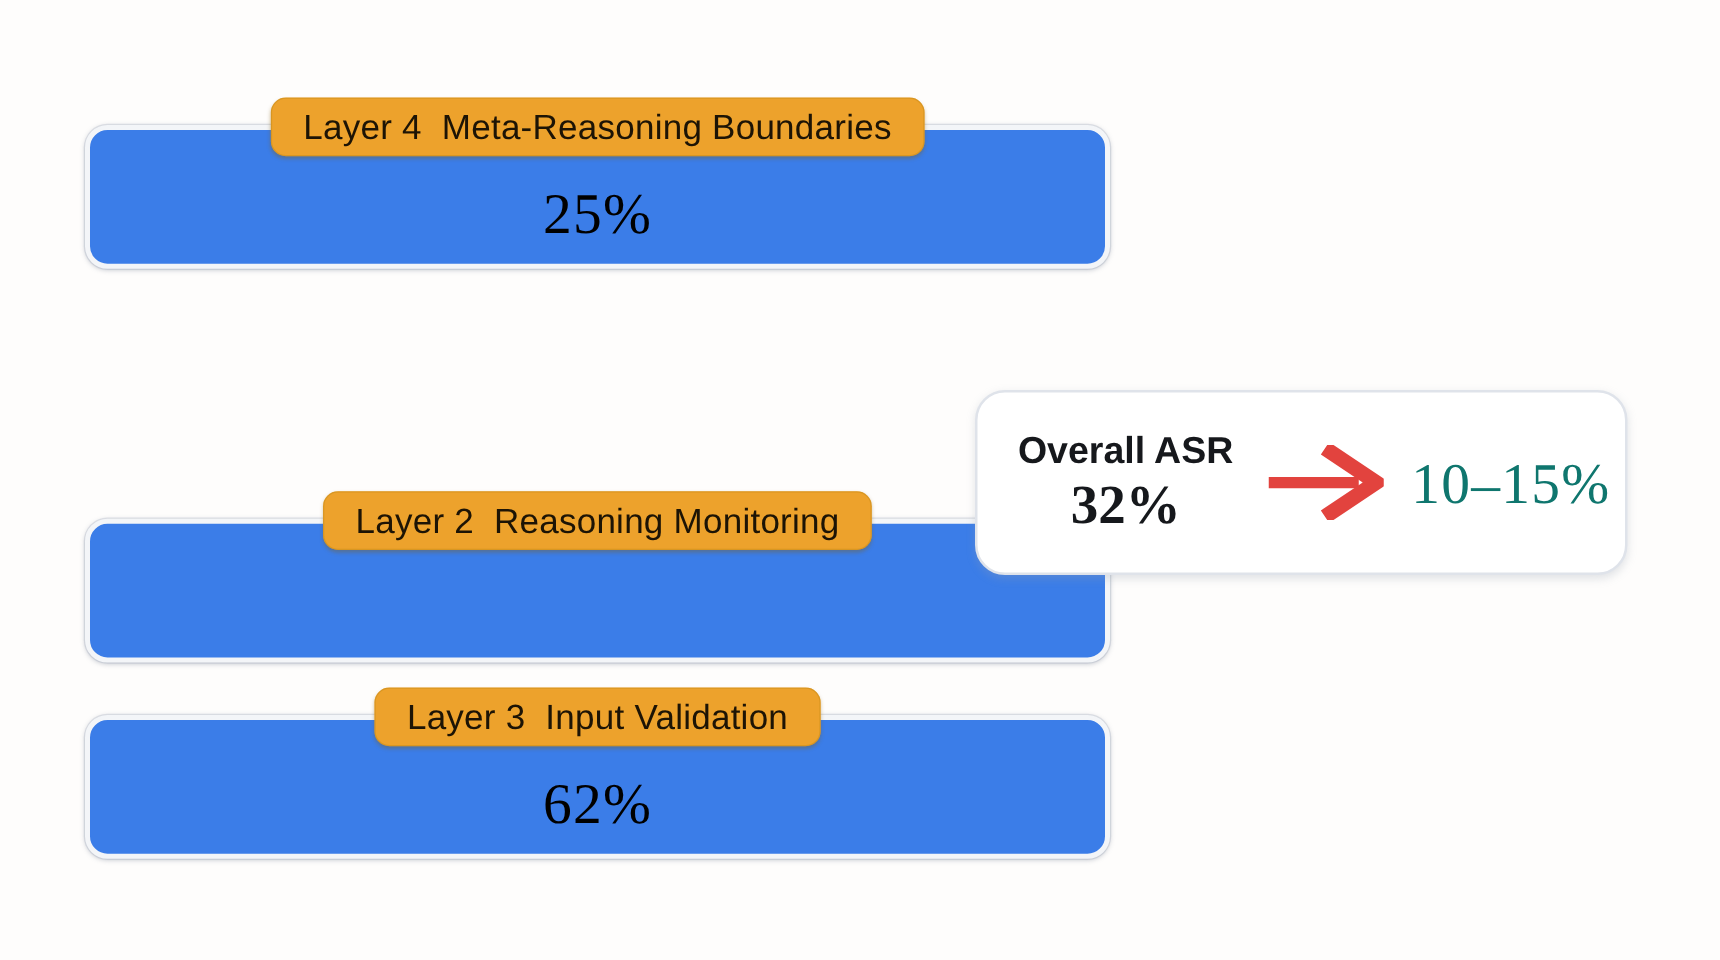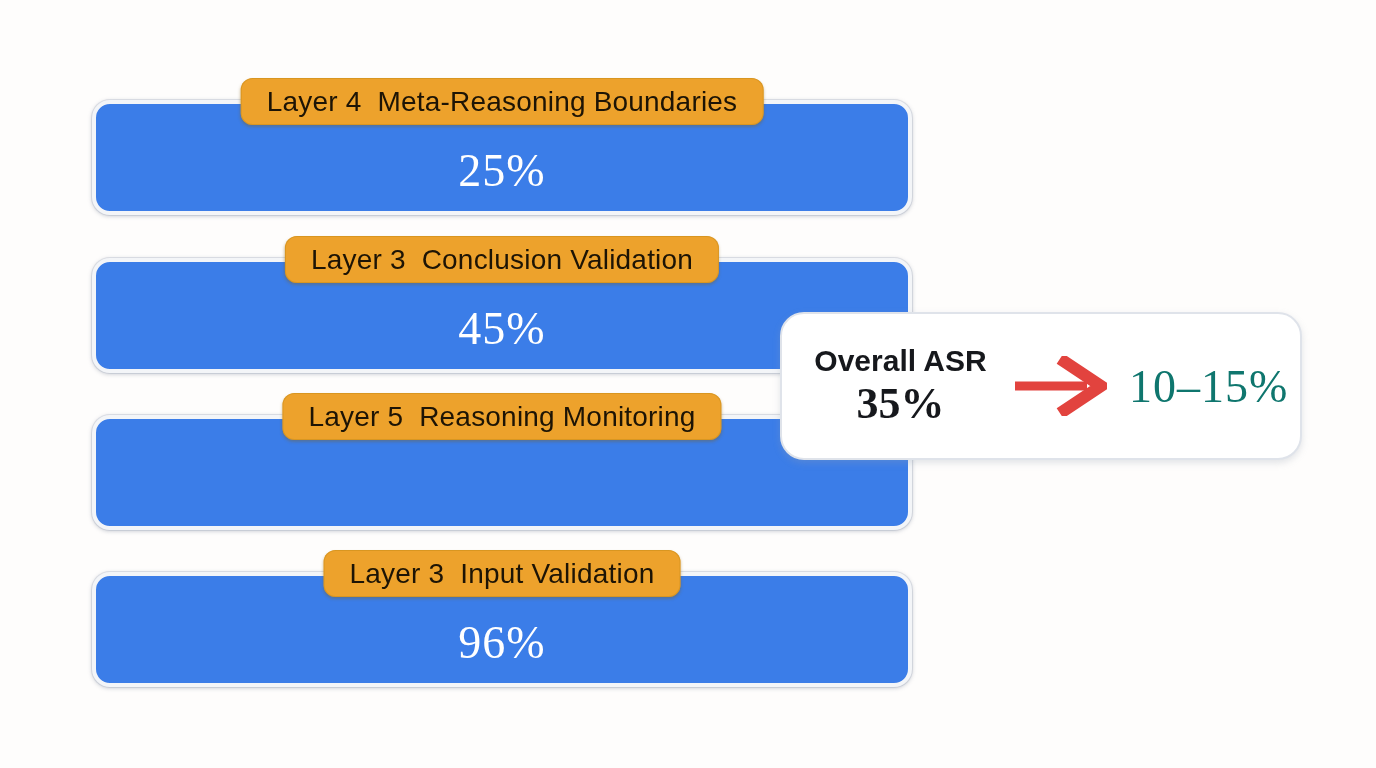--- a/index.html
+++ b/index.html
@@ -11,35 +11,35 @@
   .canvas {
     position: relative;
     width: 1376px;
     height: 768px;
     background: #fefdfc;
     overflow: hidden;
   }
   
   .layer {
     position: absolute;
-    left: 92px;
+    left: 68px;
     width: 820px;
     height: 115px;
     box-sizing: border-box;
     background: #3b7de8;
     border: 4px solid #f3f5f8;
     border-radius: 18px;
     box-shadow: 0 1px 4px rgba(120,130,150,0.45), 0 0 0 1px rgba(185,193,205,0.35);
     display: flex;
     align-items: center;
     justify-content: center;
   }
   .layer .value {
     padding-top: 26px;
-    color: #ffffff;
+    color: #000000;
     font-family: "Liberation Serif", serif;
     font-size: 46px;
     font-weight: 500;
     letter-spacing: 1px;
     text-align: center;
   }
   
   .tab {
     position: absolute;
     top: -26px;
@@ -115,44 +115,38 @@
 
 <div class="canvas">
 
   <div class="layer" style="top:100px;">
     <div class="tab">
       <span class="tab-label">Layer 4  Meta-Reasoning Boundaries</span>
     </div>
     <div class="value">25%</div>
   </div>
 
-  <div class="layer" style="top:258px;">
-    <div class="tab">
-      <span class="tab-label">Layer 3  Conclusion Validation</span>
-    </div>
-    <div class="value">45%</div>
-  </div>
 
   <div class="layer" style="top:415px;">
     <div class="tab">
-      <span class="tab-label">Layer 5  Reasoning Monitoring</span>
+      <span class="tab-label">Layer 2  Reasoning Monitoring</span>
     </div>
   </div>
 
   <div class="layer" style="top:572px;">
     <div class="tab">
       <span class="tab-label">Layer 3  Input Validation</span>
     </div>
-    <div class="value">96%</div>
+    <div class="value">62%</div>
   </div>
 
   <div class="overall-box">
     <div class="overall-left">
       <div class="overall-title">Overall ASR</div>
-      <div class="overall-value">35%</div>
+      <div class="overall-value">32%</div>
     </div>
     <svg class="arrow-svg" width="96" height="60" viewBox="0 0 96 60" aria-hidden="true">
       <path d="M4 30 H76" stroke="#e2433e" stroke-width="9" fill="none"></path>
       <path d="M54 6 L90 30 L54 54" stroke="#e2433e" stroke-width="12" fill="none" stroke-linecap="square"></path>
     </svg>
     <div class="result-value">10–15%</div>
   </div>
 
 </div>
 

